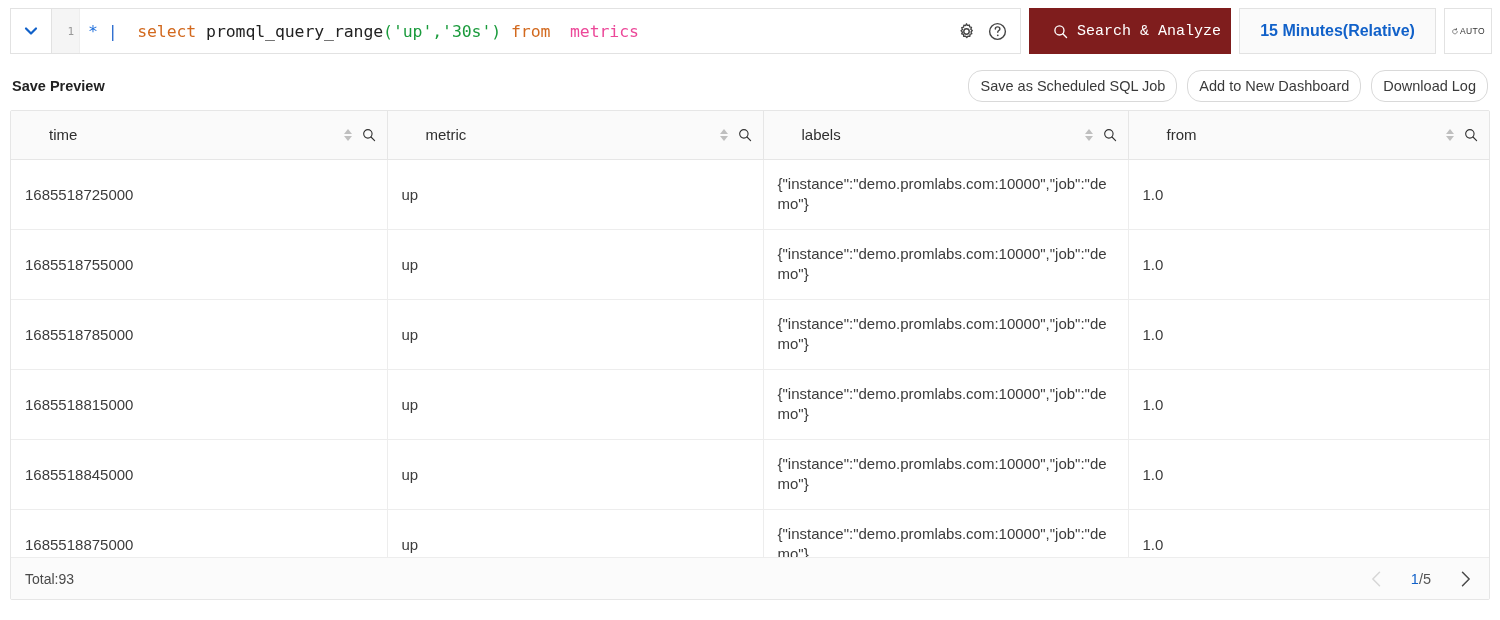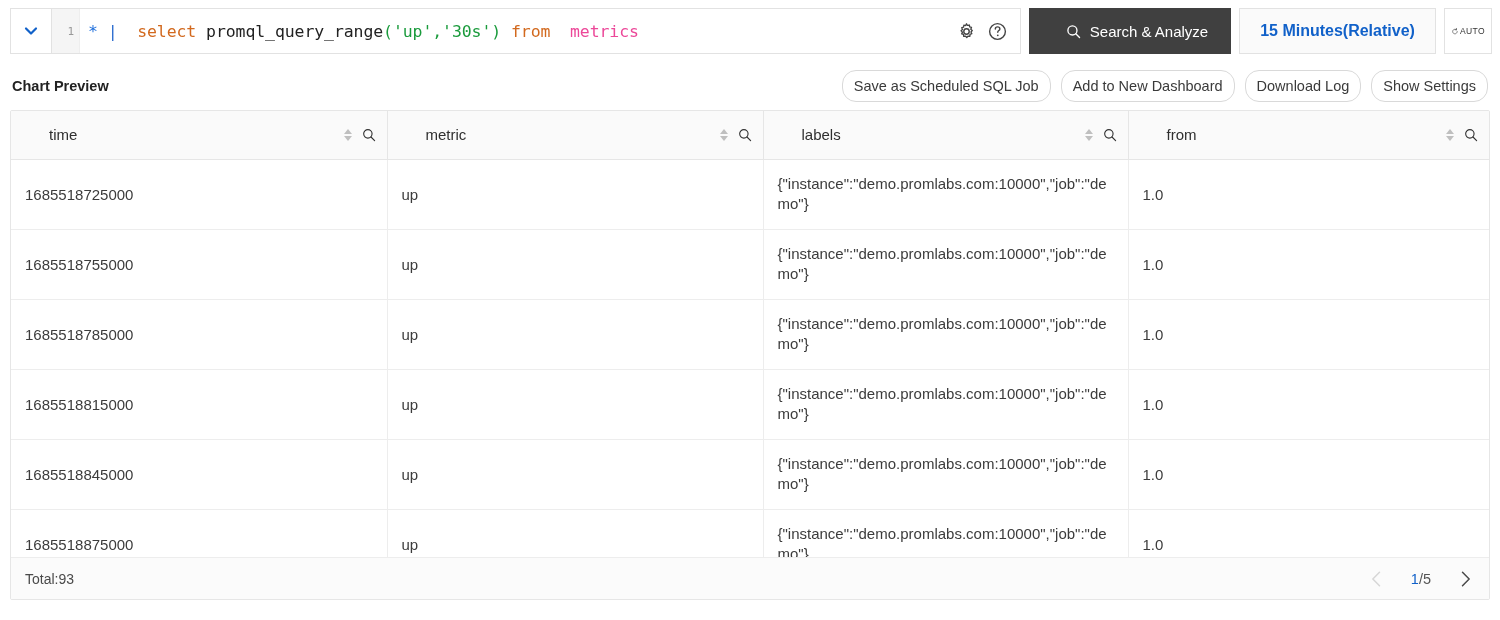--- a/index.html
+++ b/index.html
@@ -86,31 +86,31 @@
   }
   .icon-btn {
     width: 21px; height: 21px;
     cursor: pointer;
     display: block;
     color: #444444;
   }
 
   .btn-search {
     margin-left: 8px;
-    background: #404040;
+    background: #7f1d1d;
     color: #ffffff;
     border: none;
     min-width: 202px;
     display: flex;
     align-items: center;
     justify-content: center;
     gap: 8px;
     font-size: 15px;
     cursor: pointer;
-    font-family: Liberation Sans, sans-serif;
+    font-family: Liberation Mono, monospace;
     padding-left: 19px;
   }
   .btn-time {
     margin-left: 8px;
     background: #fafafa;
     border: 1px solid #e2e2e2;
     color: #1161c9;
     min-width: 197px;
     display: flex;
     align-items: center;
@@ -311,26 +311,25 @@
   <button class="btn-auto">
     <svg width="19" height="19" viewBox="0 0 24 24">
       <path d="M19 12a7 7 0 1 1-2.6-5.4" fill="none" stroke="currentColor" stroke-width="1.8" stroke-linecap="round"></path>
       <path d="M16.6 2.6 L16.6 6.9 L12.4 6.9" fill="none" stroke="currentColor" stroke-width="1.8" stroke-linecap="round" stroke-linejoin="round"></path>
     </svg>
     <span class="auto-label">AUTO</span>
   </button>
 </div>
 
 <div class="preview-bar">
-  <div class="preview-title">Chart Preview</div>
+  <div class="preview-title">Save Preview</div>
   <div class="preview-actions" id="toolbar-actions">
       <button class="tb-btn">Save as Scheduled SQL Job</button>
       <button class="tb-btn">Add to New Dashboard</button>
       <button class="tb-btn">Download Log</button>
-      <button class="tb-btn">Show Settings</button>
     </div>
 </div>
 
 <div class="table-shell">
   <table class="grid">
     <colgroup>
       <col style="width:376px">
       <col style="width:376px">
       <col style="width:365px">
       <col style="width:361px">

